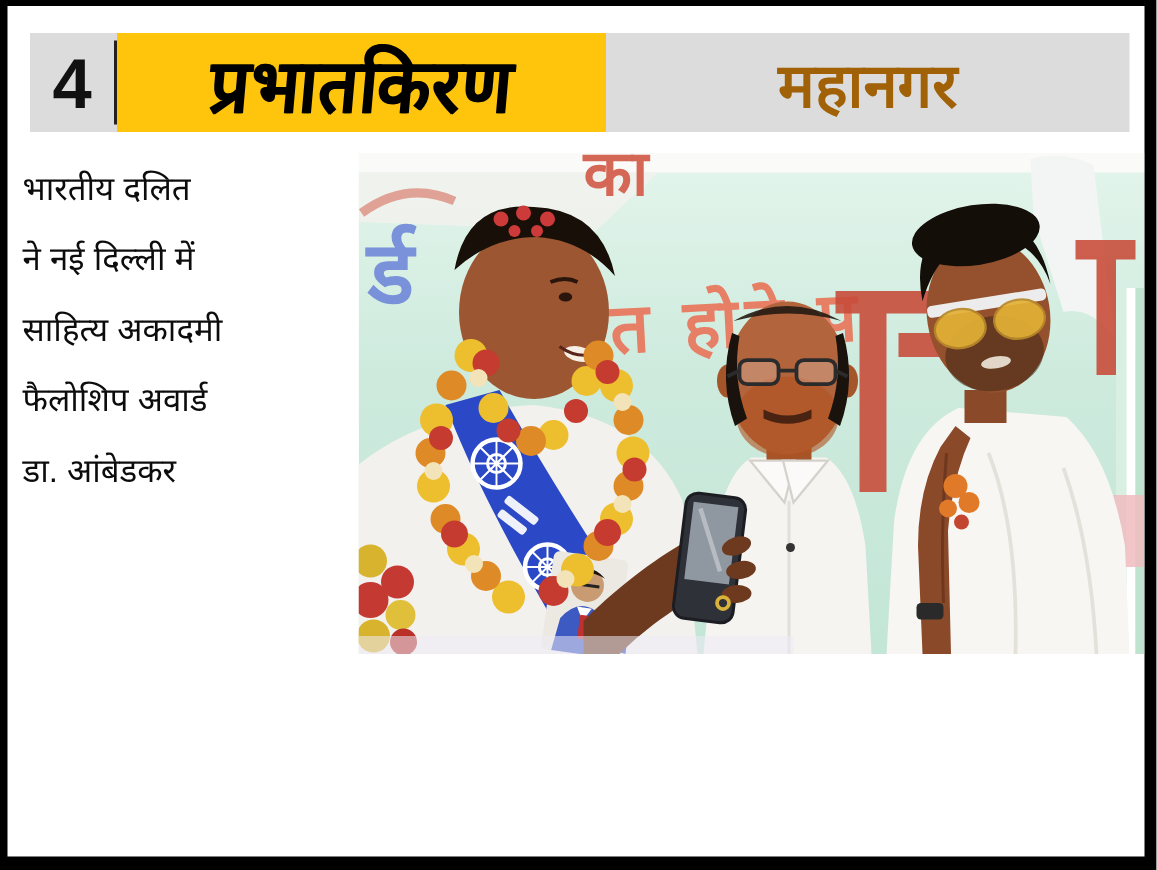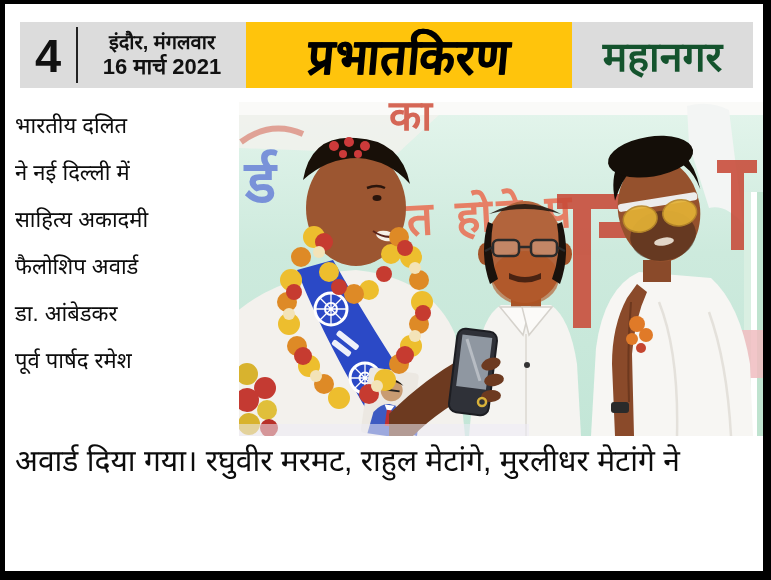--- a/index.html
+++ b/index.html
@@ -28,57 +28,52 @@
   .hdr .dateline .dl2 { font-size:22px; font-weight:800; }
   .hdr .masthead {
     width:326px; background:#ffc40c; color:#000;
     display:flex; align-items:center; justify-content:center;
     font-size:46px; font-weight:900; letter-spacing:1px;
     transform-origin:center; 
   }
   .hdr .masthead span{ display:inline-block; transform:skewX(-5deg) scaleY(1.08); text-shadow:1px 0 0 #000; }
   .hdr .section {
     flex:1; display:flex; align-items:center; justify-content:center;
-    font-size:41px; font-weight:800; color:#14532d;
+    font-size:41px; font-weight:800; color:#a16207;
   }
   
   .content { display:flex; padding:14px 0 0 10px; }
   .text-col { width:223px; color:#0c0c0c; }
   .text-col .ln { font-size:22px; line-height:47px; white-space:nowrap; }
   .photo-wrap { width:524px; height:334px; margin-left:1px; overflow:hidden; }
   .bottom-text { padding:2px 10px 0 10px; color:#0c0c0c; }
   .bottom-text .ln { font-size:30px; line-height:45px; white-space:nowrap; }
   svg text { font-family:"Liberation Sans", sans-serif; font-weight:bold; }
 </style>
 </head>
 <body>
 
 <div class="frame">
 
   <div class="hdr">
     <div class="pgnum">4</div>
     <div class="vdiv"></div>
-    <div class="dateline">
-      <div class="dl1">इंदौर, मंगलवार</div>
-      <div class="dl2">16  मार्च 2021</div>
-    </div>
     <div class="masthead">
         <span>प्रभातकिरण</span>
       </div>
     <div class="section">महानगर</div>
   </div>
 
   <div class="content">
     <div class="text-col">
       <div class="ln">भारतीय दलित</div>
       <div class="ln">ने नई दिल्ली में</div>
       <div class="ln">साहित्य अकादमी</div>
       <div class="ln">फैलोशिप अवार्ड</div>
       <div class="ln">डा. आंबेडकर</div>
-      <div class="ln">पूर्व पार्षद रमेश</div>
     </div>
 
     <div class="photo-wrap">
       <svg width="524" height="334" viewBox="0 0 524 334" xmlns="http://www.w3.org/2000/svg">
         <defs>
           <linearGradient id="bgGrad" x1="0" y1="0" x2="0" y2="1">
             <stop offset="0" stop-color="#e4f5ec"></stop>
             <stop offset="0.45" stop-color="#cdeadd"></stop>
             <stop offset="1" stop-color="#c3e6d7"></stop>
           </linearGradient>
@@ -276,16 +271,15 @@
           </g>
           <circle cx="243" cy="300" r="4" fill="none" stroke="#d9b23a" stroke-width="2.5"></circle>
         </g>
 
         <rect x="0" y="322" width="290" height="12" fill="#ecebf5" opacity="0.55"></rect>
       </svg>
     </div>
   </div>
 
   <div class="bottom-text">
-    <div class="ln">अवार्ड दिया गया। रघुवीर मरमट, राहुल मेटांगे, मुरलीधर मेटांगे ने</div>
   </div>
 
 </div>
 
 </body></html>

